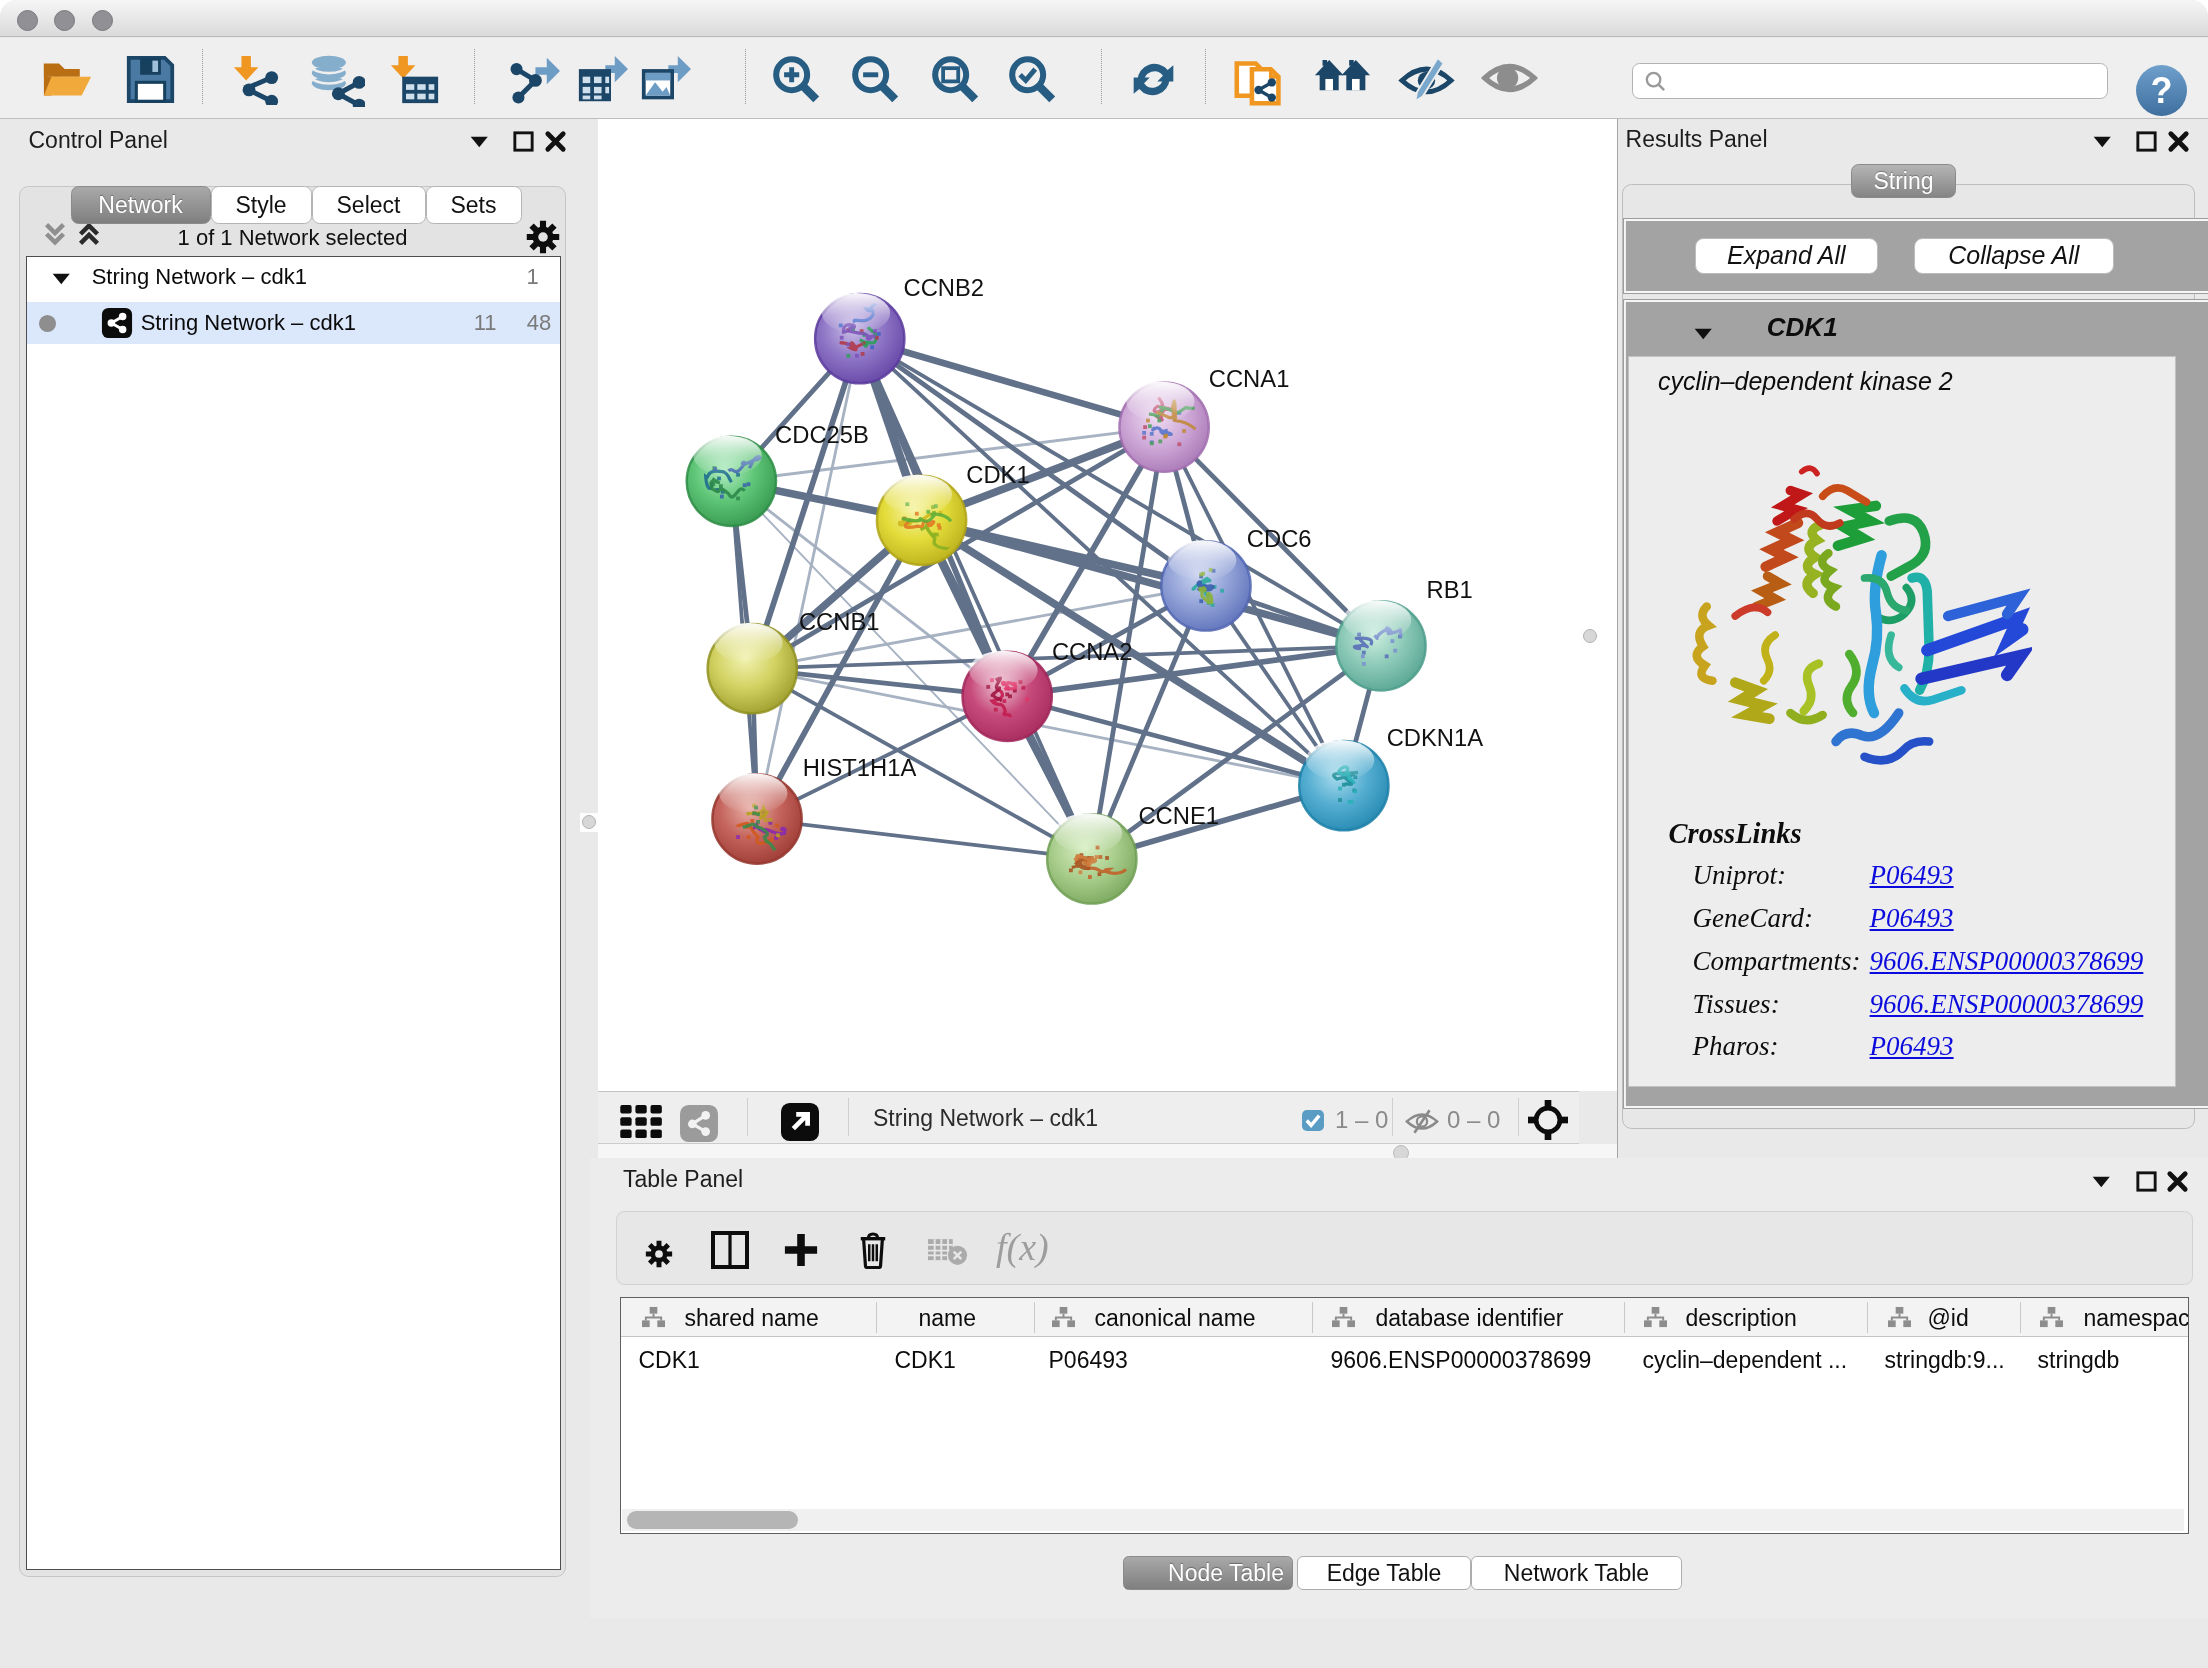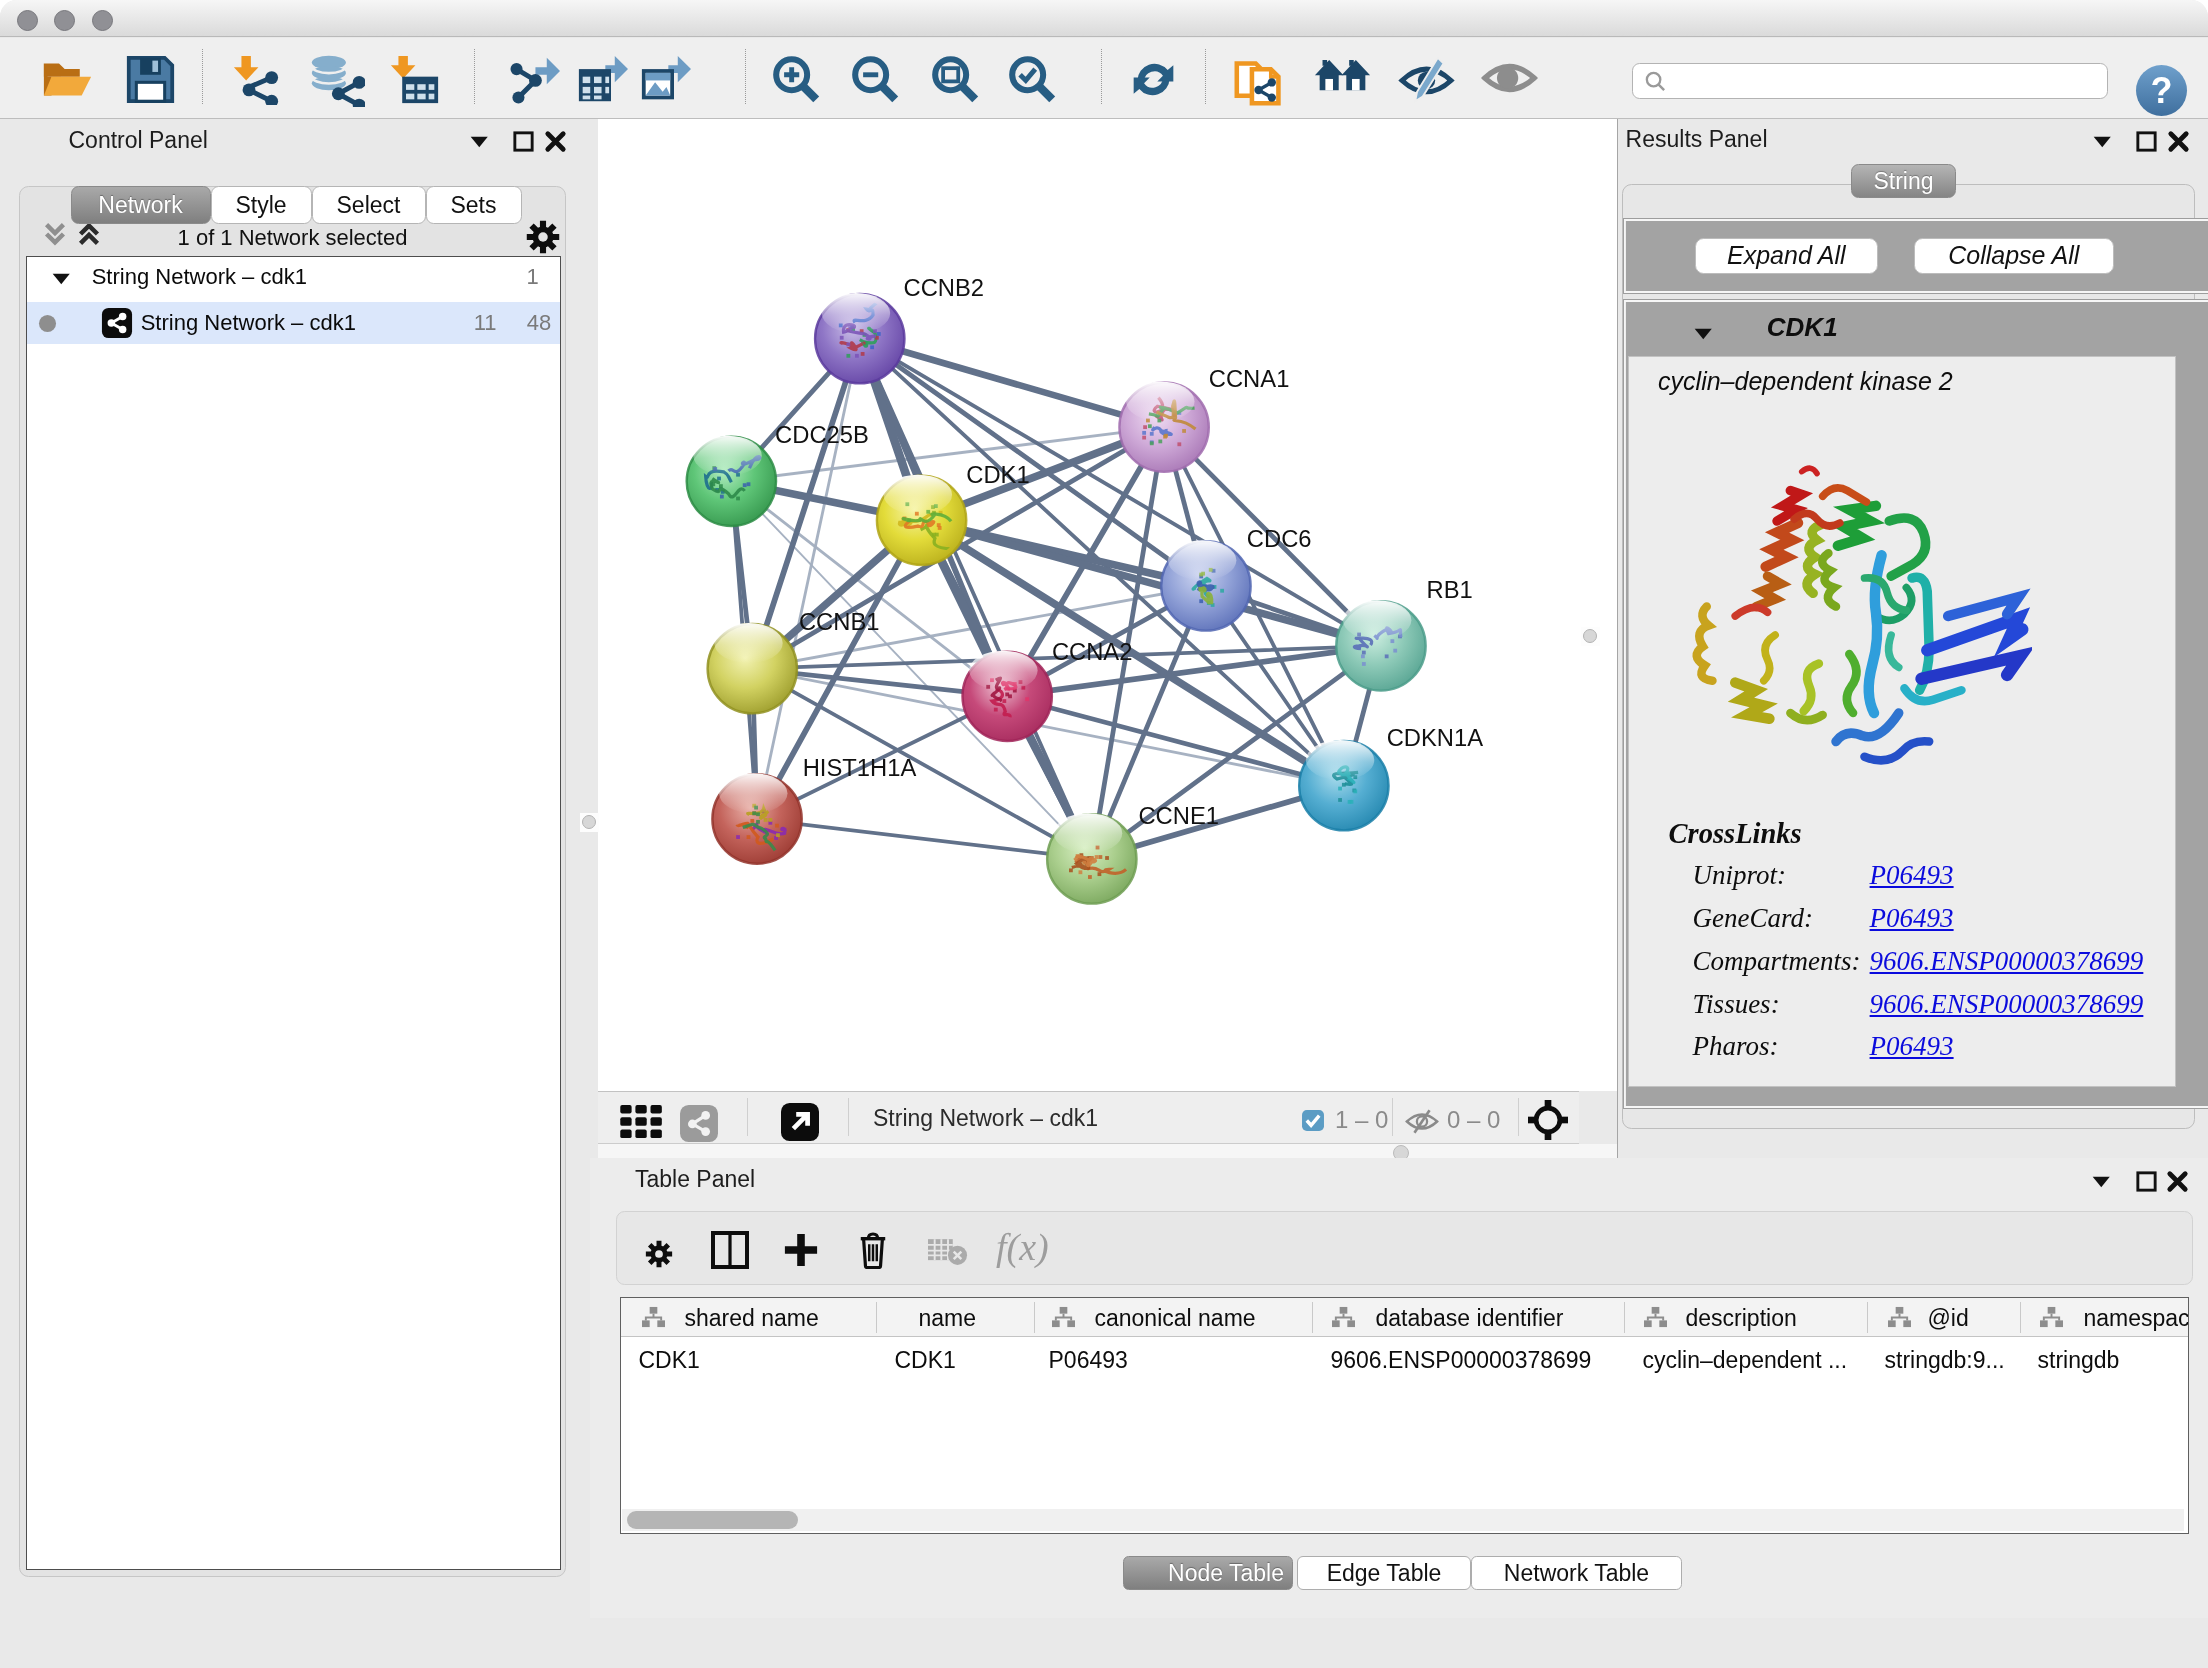--- a/index.html
+++ b/index.html
@@ -213,21 +213,21 @@
     <div id="searchbox">
         <svg style="position:absolute;left:9.5px;top:4.8px;" width="25" height="25" viewBox="0 0 26 26">
           <circle cx="11" cy="11" r="7" fill="none" stroke="#9a9a9a" stroke-width="2.4"></circle>
           <path d="M16 16 L22 22" stroke="#9a9a9a" stroke-width="2.6"></path>
         </svg>
       </div>
     <div id="helpq">?</div>
   </div>
 
   <div id="leftdock">
-    <div class="ptitle" style="position:absolute;left:19px;top:7.6px;margin-left:40px;">Control Panel</div>
+    <div class="ptitle" style="position:absolute;left:19px;top:7.6px;">Control Panel</div>
     <svg style="position:absolute;left:455px;top:11.4px;" width="28.5" height="21" viewBox="0 0 30 22">
         <path d="M6 7 h18 l-9 11 z" fill="#111"></path>
       </svg>
     <svg style="position:absolute;left:501px;top:9.5px;" width="25" height="25" viewBox="0 0 26 26">
         <rect x="4" y="4" width="18" height="18" fill="none" stroke="#111" stroke-width="3"></rect>
       </svg>
     <svg style="position:absolute;left:533px;top:9.5px;" width="25" height="25" viewBox="0 0 26 26">
         <path d="M5 5 L21 21 M21 5 L5 21" stroke="#111" stroke-width="5" stroke-linecap="round"></path>
       </svg>
     <div class="tab tabsel" style="left:61px;width:140px;">Network</div>
@@ -809,21 +809,21 @@
         <a class="lnk serif" style="position:absolute;left:241px;top:589px;font-size:27px;">9606.ENSP00000378699</a>
         <div class="serif" style="position:absolute;left:64px;top:632px;font-size:27px;color:#0d0d0d;">Tissues:</div>
         <a class="lnk serif" style="position:absolute;left:241px;top:632px;font-size:27px;">9606.ENSP00000378699</a>
         <div class="serif" style="position:absolute;left:64px;top:674px;font-size:27px;color:#0d0d0d;">Pharos:</div>
         <a class="lnk serif" style="position:absolute;left:241px;top:674px;font-size:27px;">P06493</a>
       </div>
     </div>
   </div>
 
   <div id="tablepanel">
-    <div class="ptitle" style="position:absolute;left:33px;top:7.6px;margin-left:12px;">Table Panel</div>
+    <div class="ptitle" style="position:absolute;left:33px;top:7.6px;">Table Panel</div>
     <svg style="position:absolute;left:1497px;top:12.4px;" width="28.5" height="21" viewBox="0 0 30 22">
         <path d="M6 7 h18 l-9 11 z" fill="#111"></path>
       </svg>
     <svg style="position:absolute;left:1544px;top:10.5px;" width="25" height="25" viewBox="0 0 26 26">
         <rect x="4" y="4" width="18" height="18" fill="none" stroke="#111" stroke-width="3"></rect>
       </svg>
     <svg style="position:absolute;left:1575px;top:10.5px;" width="25" height="25" viewBox="0 0 26 26">
         <path d="M5 5 L21 21 M21 5 L5 21" stroke="#111" stroke-width="5" stroke-linecap="round"></path>
       </svg>
     <div id="ttool">

